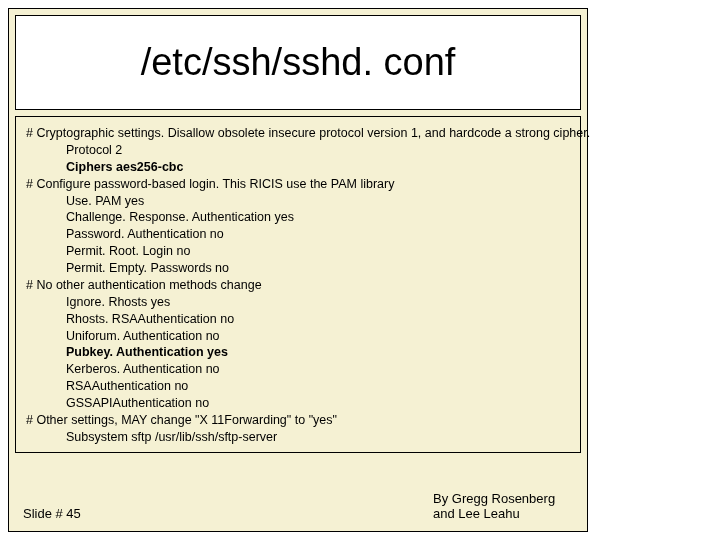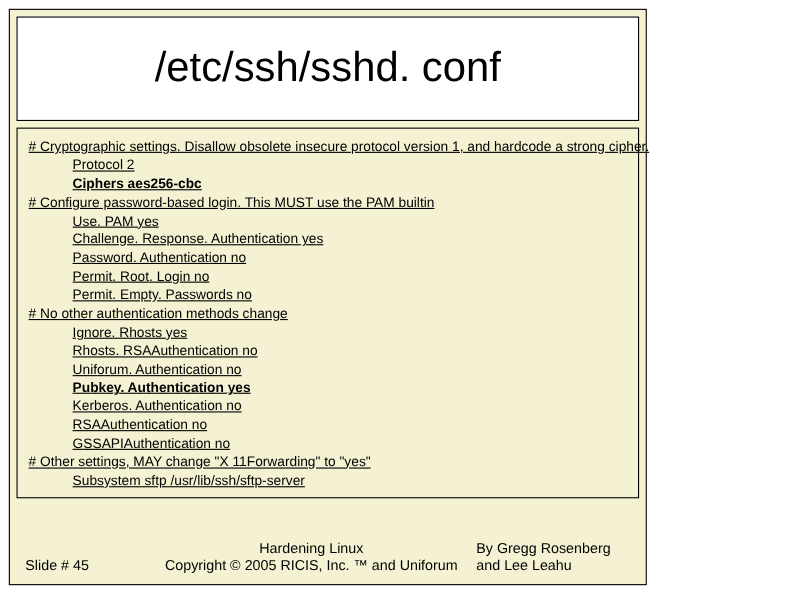--- a/index.html
+++ b/index.html
@@ -37,21 +37,20 @@
   }
   .content-box {
     background: #f5f1d3;
     border: 1px solid #000;
     margin: 6px 6px 0 6px;
     padding: 8px 10px 6px 10px;
     font-size: 12.5px;
     line-height: 1.35;
     color: #000;
     flex: 0 0 auto;
-    text-decoration: underline;
   }
   .content-box .line { white-space: pre; }
   .content-box .indent1 { padding-left: 40px; }
   .content-box .bold { font-weight: bold; }
   .footer {
     margin-top: auto;
     padding: 8px 14px 10px 14px;
     display: flex;
     justify-content: space-between;
     align-items: flex-end;
@@ -70,42 +69,38 @@
 
 <div class="slide">
   <div class="title-box">
     <div class="title-text">/etc/ssh/sshd. conf</div>
   </div>
 
   <div class="content-box" id="content-box">
       <div class="line"># Cryptographic settings. Disallow obsolete insecure protocol version 1, and hardcode a strong cipher.</div>
       <div class="line indent1">Protocol 2</div>
       <div class="line indent1 bold">Ciphers aes256-cbc</div>
-      <div class="line"># Configure password-based login. This MUST use the PAM builtin</div>
+      <div class="line"># Configure password-based login. This RICIS use the PAM library</div>
       <div class="line indent1">Use. PAM yes</div>
       <div class="line indent1">Challenge. Response. Authentication yes</div>
       <div class="line indent1">Password. Authentication no</div>
       <div class="line indent1">Permit. Root. Login no</div>
       <div class="line indent1">Permit. Empty. Passwords no</div>
       <div class="line"># No other authentication methods change</div>
       <div class="line indent1">Ignore. Rhosts yes</div>
       <div class="line indent1">Rhosts. RSAAuthentication no</div>
       <div class="line indent1">Uniforum. Authentication no</div>
       <div class="line indent1 bold">Pubkey. Authentication yes</div>
       <div class="line indent1">Kerberos. Authentication no</div>
       <div class="line indent1">RSAAuthentication no</div>
       <div class="line indent1">GSSAPIAuthentication no</div>
       <div class="line"># Other settings, MAY change "X 11Forwarding" to "yes"</div>
       <div class="line indent1">Subsystem sftp /usr/lib/ssh/sftp-server</div>
     </div>
 
   <div class="footer">
     <div class="left">Slide # 45</div>
-    <div class="center">
-      <div>Hardening Linux</div>
-      <div>Copyright © 2005 RICIS, Inc. ™ and Uniforum</div>
-    </div>
     <div class="right">
       <div>By Gregg Rosenberg</div>
       <div>and Lee Leahu</div>
     </div>
   </div>
 </div>
 
 </body></html>

